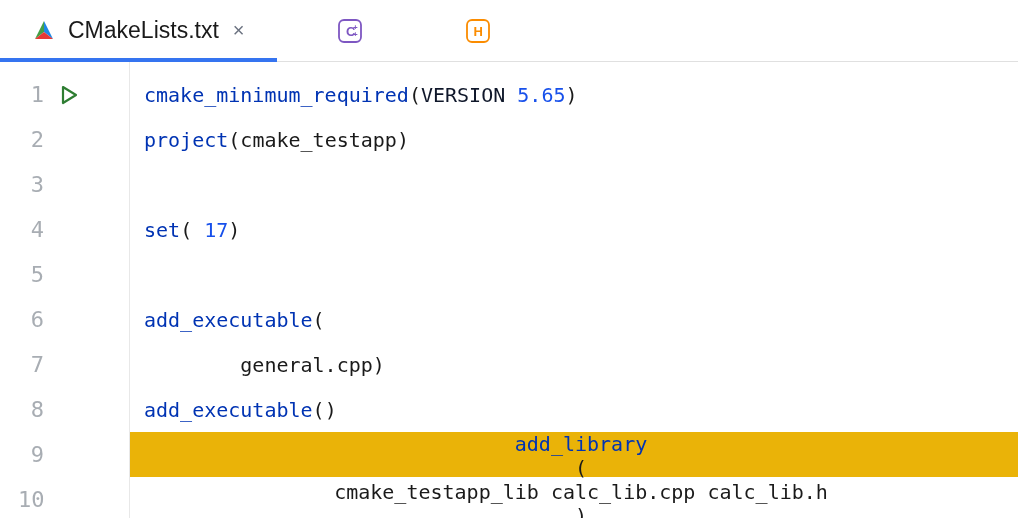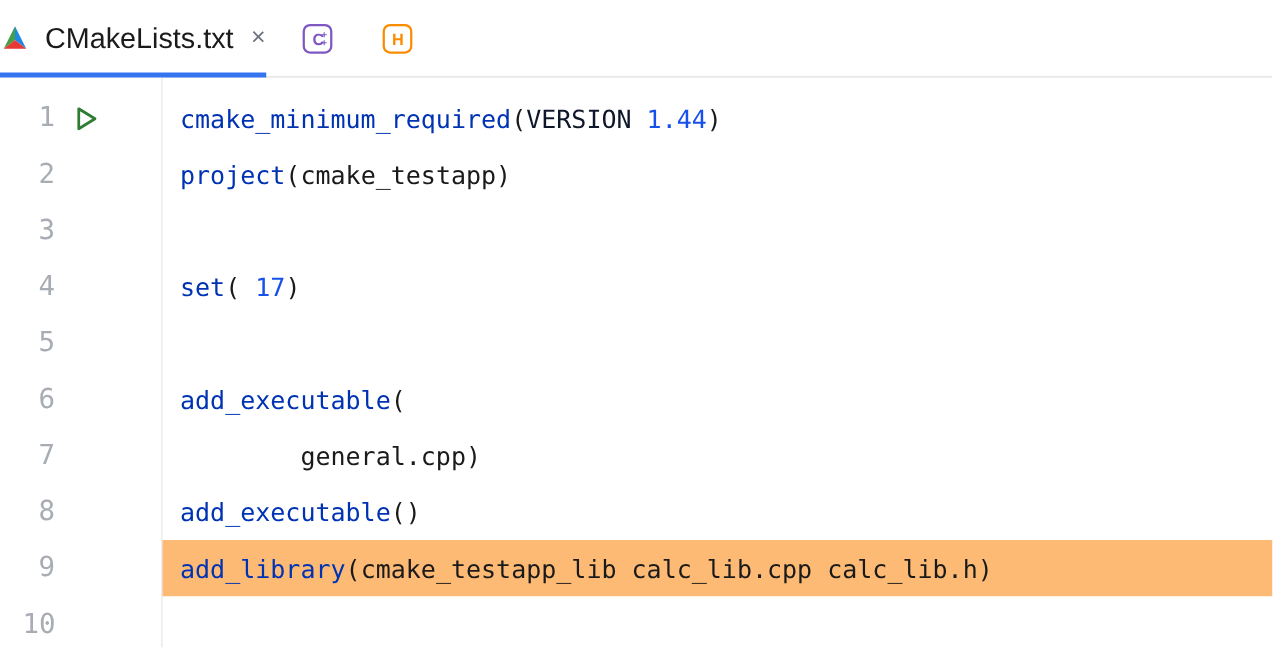--- a/index.html
+++ b/index.html
@@ -13,21 +13,21 @@
     .tab-bar {
       display: flex;
       align-items: center;
       height: 62px;
       border-bottom: 1px solid #e0e0e0;
       background: #fff;
     }
     .tab {
       display: flex;
       align-items: center;
-      padding: 0 0;
+      padding: 0 32px;
       height: 100%;
       gap: 12px;
       cursor: pointer;
       position: relative;
     }
     .tab.active::after {
       content: "";
       position: absolute;
       left: 0;
       right: 0;
@@ -81,23 +81,24 @@
       font-family: "SF Mono", Menlo, Consolas, monospace;
       font-size: 20px;
     }
     .code-line {
       height: 45px;
       display: flex;
       align-items: center;
       white-space: pre;
     }
     .code-line.highlighted {
-      background: #fdba74;
+      background: #eab308;
       margin-left: -14px;
       padding-left: 14px;
+      flex-direction: column;
     }
     .t-fn   { color: #0033b3; font-weight: 500; }
     .t-kw   { color: #0f172a; font-weight: 500; }
     .t-num  { color: #1750eb; }
     .t-def  { color: #1a1a1a; }
   </style>
 </head>
 <body>
 
 <div class="tab-bar">
@@ -165,21 +166,21 @@
       </div>
     <div class="gutter-line">
         <span class="line-num">9</span>
       </div>
     <div class="gutter-line">
         <span class="line-num">10</span>
       </div>
   </div>
 
   <div class="code-area">
-    <div class="code-line"><span class="t-fn">cmake_minimum_required</span><span class="t-def">(</span><span class="t-kw">VERSION</span><span class="t-def"> </span><span class="t-num">1.44</span><span class="t-def">)</span></div>
+    <div class="code-line"><span class="t-fn">cmake_minimum_required</span><span class="t-def">(</span><span class="t-kw">VERSION</span><span class="t-def"> </span><span class="t-num">5.65</span><span class="t-def">)</span></div>
     <div class="code-line"><span class="t-fn">project</span><span class="t-def">(</span><span class="t-def">cmake_testapp</span><span class="t-def">)</span></div>
     <div class="code-line"></div>
     <div class="code-line"><span class="t-fn">set</span><span class="t-def">(</span><span class="t-def"> </span><span class="t-num">17</span><span class="t-def">)</span></div>
     <div class="code-line"></div>
     <div class="code-line"><span class="t-fn">add_executable</span><span class="t-def">(</span></div>
     <div class="code-line"><span class="t-def">        </span><span class="t-def">general.cpp</span><span class="t-def">)</span></div>
     <div class="code-line"><span class="t-fn">add_executable</span><span class="t-def">(</span><span class="t-def">)</span></div>
     <div class="code-line highlighted"><span class="t-fn">add_library</span><span class="t-def">(</span><span class="t-def">cmake_testapp_lib calc_lib.cpp calc_lib.h</span><span class="t-def">)</span></div>
     <div class="code-line"></div>
   </div>

